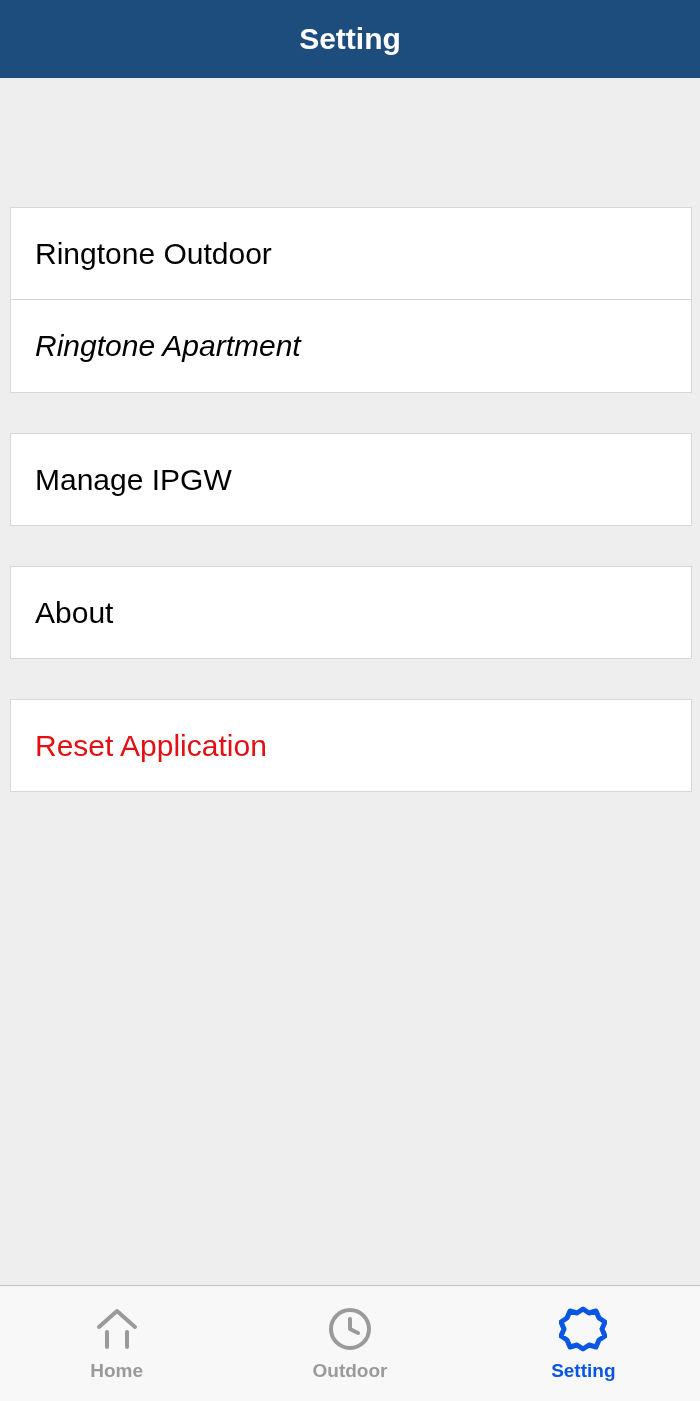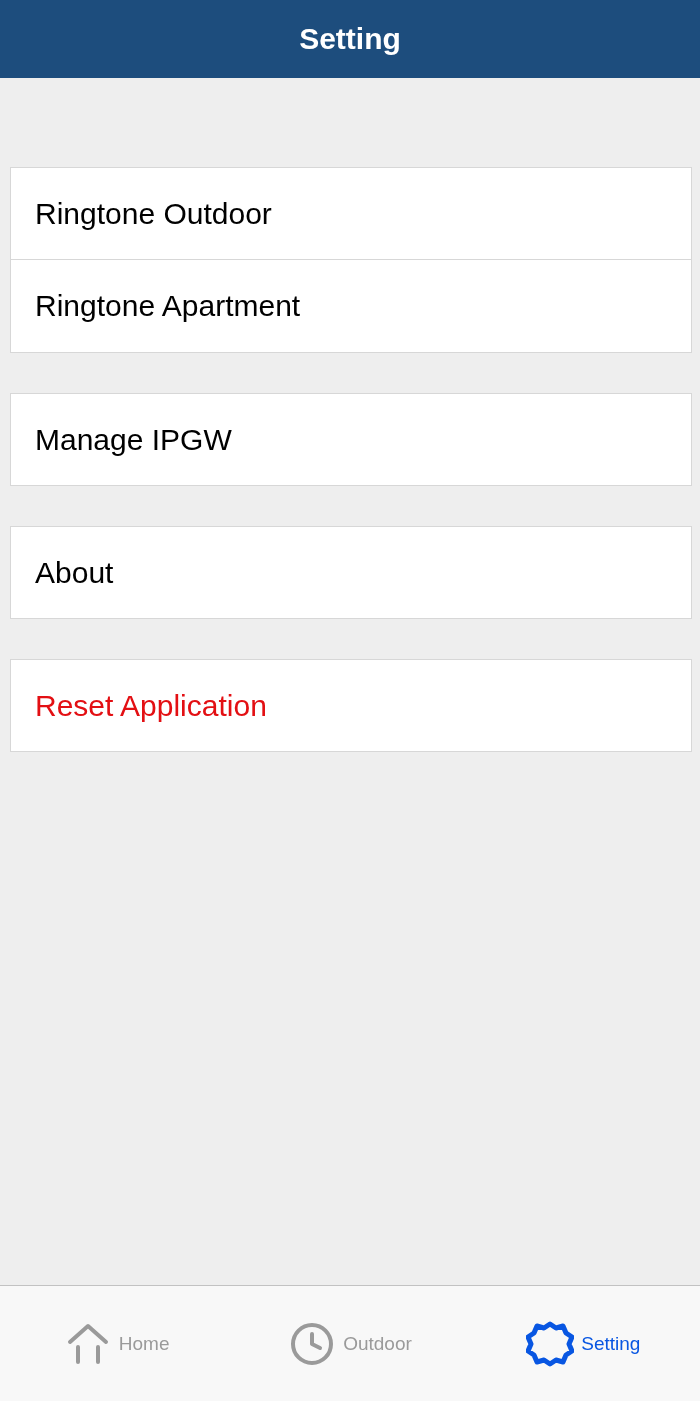--- a/index.html
+++ b/index.html
@@ -22,37 +22,39 @@
       align-items: center;
       justify-content: center;
     }
     .header-title {
       color: #ffffff;
       font-size: 30px;
       font-weight: 600;
     }
     .content {
       padding-top: 89px;
+      margin-top: 40px;
     }
     .group {
       margin-bottom: 40px;
     }
     .cell {
       background: #ffffff;
       border: 1px solid #d7d7d7;
       padding: 0 24px;
       height: 93px;
       display: flex;
       align-items: center;
       justify-content: space-between;
       margin-left: 10px;
       margin-right: 8px;
     }
     .cell + .cell {
       border-top: none;
+      font-style: italic;
     }
     .cell-label {
       font-size: 30px;
       color: #000000;
       font-weight: 400;
     }
     .cell-label.danger {
       color: #e30f13;
     }
     .checkbox {
@@ -73,24 +75,25 @@
       left: 0;
       right: 0;
       height: 116px;
       background: #f8f8f8;
       border-top: 1px solid #c2c2c2;
       display: flex;
     }
     .tab {
       flex: 1;
       display: flex;
-      flex-direction: row;
+      flex-direction: column;
       align-items: center;
       justify-content: center;
       gap: 7px;
+      font-weight: bold;
     }
     .tab-icon {
       width: 48px;
       height: 48px;
       display: flex;
       align-items: center;
       justify-content: center;
     }
     .tab-label {
       font-size: 19px;

